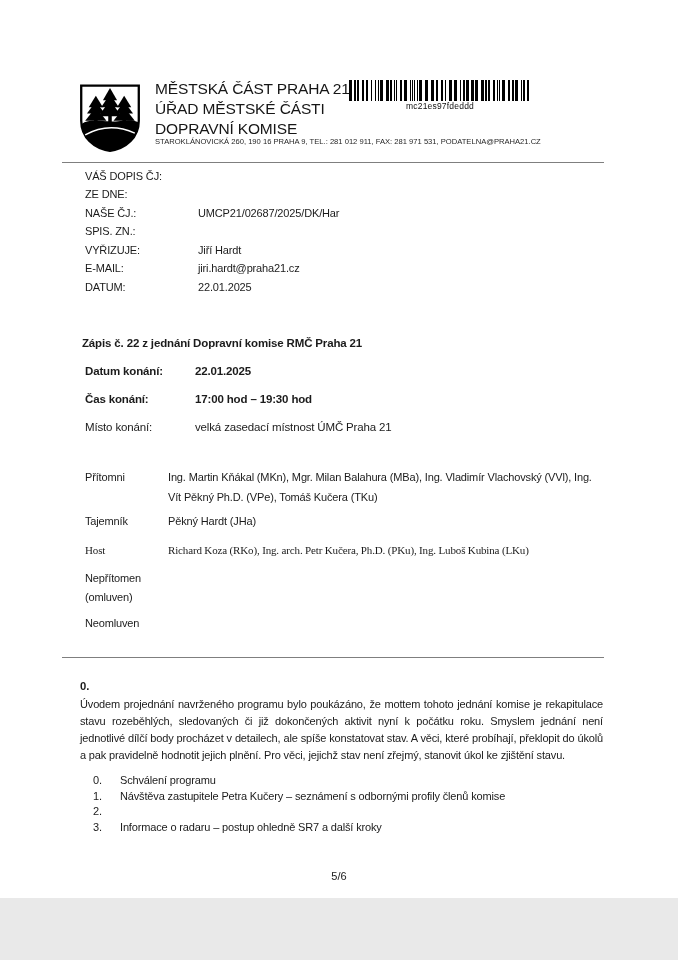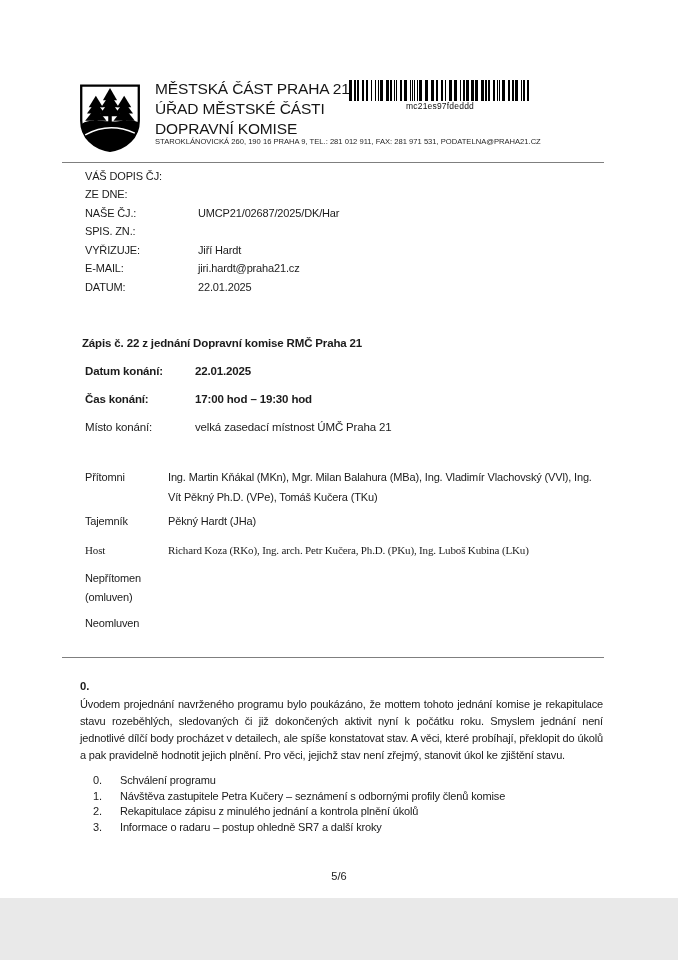--- a/index.html
+++ b/index.html
@@ -181,21 +181,20 @@
       <div class="agenda-item">
         <span class="agenda-num">0.</span>
         <span>Schválení programu</span>
       </div>
       <div class="agenda-item">
         <span class="agenda-num">1.</span>
         <span>Návštěva zastupitele Petra Kučery – seznámení s odbornými profily členů komise</span>
       </div>
       <div class="agenda-item">
         <span class="agenda-num">2.</span>
-        <span>Rekapitulace zápisu z minulého jednání a kontrola plnění úkolů</span>
       </div>
       <div class="agenda-item">
         <span class="agenda-num">3.</span>
         <span>Informace o radaru – postup ohledně SR7 a další kroky</span>
       </div>
     </div>
   </div>
 
   <div class="page-number">5/6</div>
 

